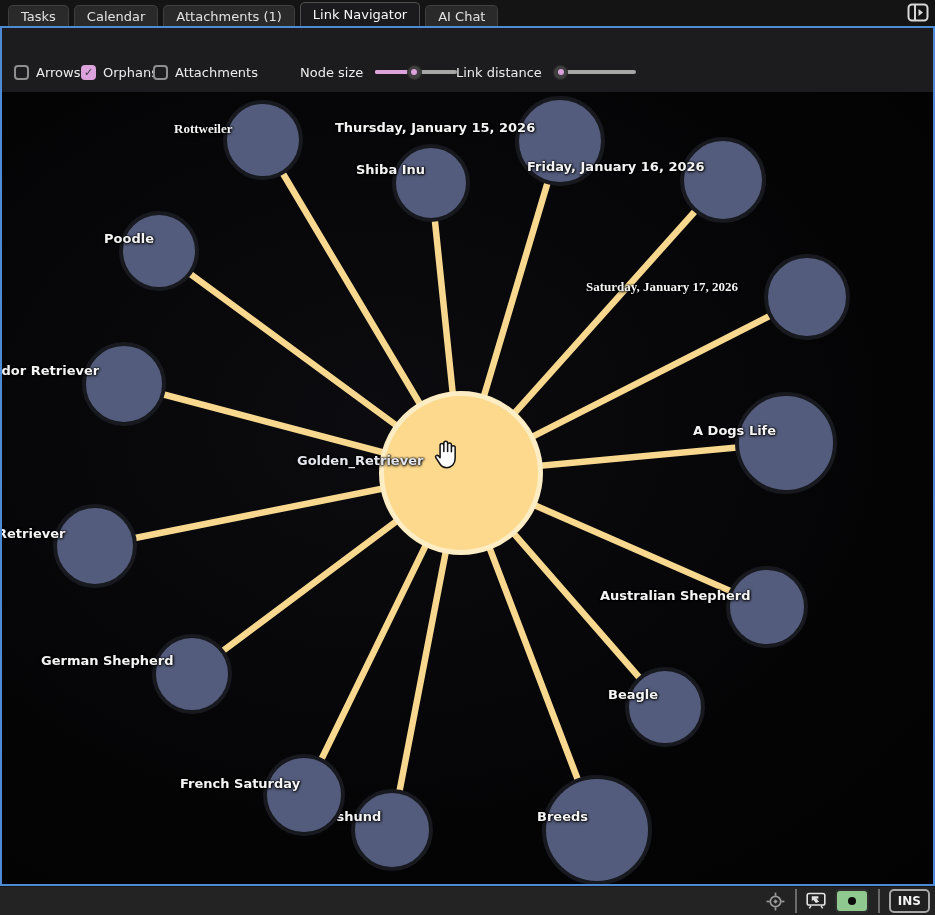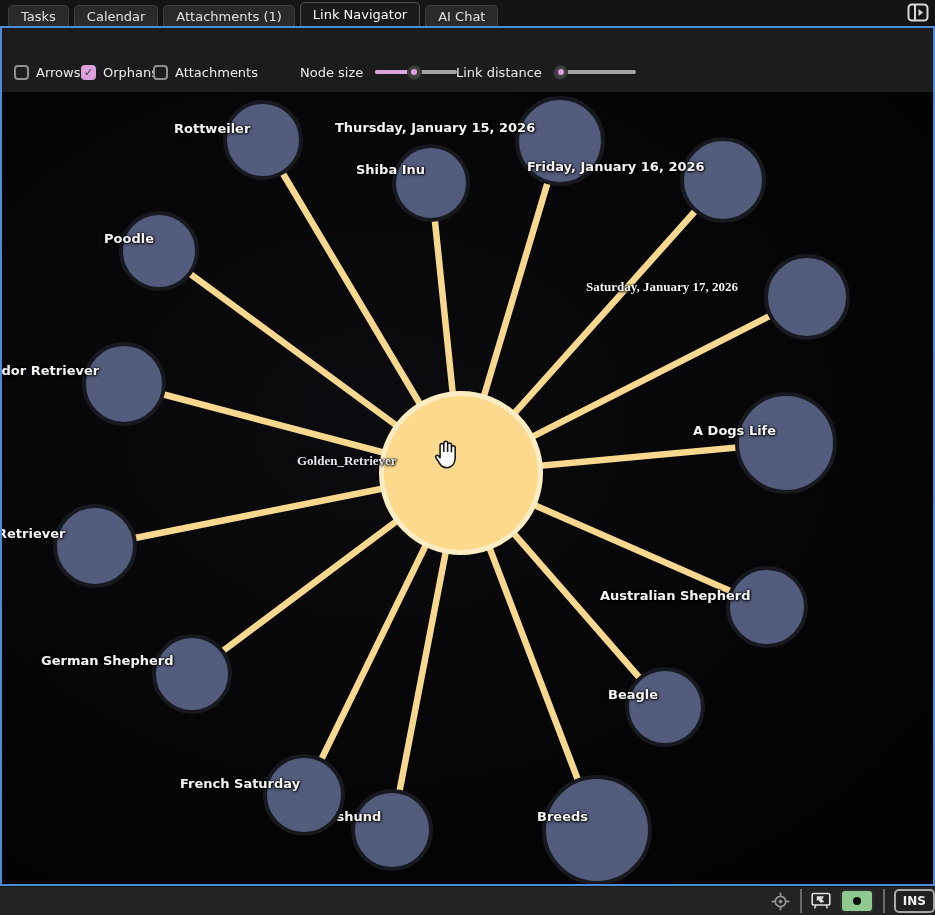--- a/index.html
+++ b/index.html
@@ -43,21 +43,21 @@
   .node{position:absolute;left:0;top:0}
   .circ{position:absolute;border-radius:50%;background:var(--nfill);
     border:4px solid var(--nborder);box-sizing:border-box}
   .cnode .circ{background:var(--cfill);border:5px solid var(--cborder)}
   .nlabel{position:absolute;font-size:13px;font-weight:bold;color:#f4f4f4;white-space:nowrap;
     text-shadow:0 1px 3px rgba(0,0,0,.95),0 0 2px rgba(0,0,0,.9),1px 0 2px rgba(0,0,0,.8)}
   .cnode .nlabel{color:#e4e6ee}
   .cursor{position:absolute;width:27px;height:33px;pointer-events:none}
   
   .statusbar{position:absolute;bottom:0;left:0;right:0;height:29px;background:#232323;
-    display:flex;justify-content:flex-end;align-items:center;gap:9px;box-sizing:border-box;
+    display:flex;justify-content:flex-end;align-items:center;gap:9px;padding-right:5px;box-sizing:border-box;
     border-top:1px solid #161616}
   .sbtn{background:transparent;border:none;padding:0;display:flex;align-items:center;justify-content:center;cursor:default}
   .vsep{width:2px;height:24px;background:#8a8a8a;opacity:.7}
   .record{width:34px;height:24px;background:var(--green);border:2px solid #2e2e2e;border-radius:5px;
     display:flex;align-items:center;justify-content:center;box-sizing:border-box}
   .rdot{width:8px;height:8px;background:#0c0c0c;border-radius:50%}
   .ins{min-width:40px;height:24px;background:#202020;border:2px solid #a8a8a8;border-radius:5px;
     color:#f2f2f2;font-size:12px;font-weight:bold;font-family:inherit;
     display:flex;align-items:center;justify-content:center;padding:0 7px;box-sizing:border-box}
 </style>
@@ -128,21 +128,21 @@
         <line x1="459" y1="381" x2="784" y2="351" stroke="#f8d88e" stroke-width="6.5" stroke-linecap="round"></line>
         <line x1="459" y1="381" x2="765" y2="515" stroke="#f8d88e" stroke-width="6.5" stroke-linecap="round"></line>
         <line x1="459" y1="381" x2="190" y2="582" stroke="#f8d88e" stroke-width="6.5" stroke-linecap="round"></line>
         <line x1="459" y1="381" x2="663" y2="615" stroke="#f8d88e" stroke-width="6.5" stroke-linecap="round"></line>
         <line x1="459" y1="381" x2="390" y2="738" stroke="#f8d88e" stroke-width="6.5" stroke-linecap="round"></line>
         <line x1="459" y1="381" x2="302" y2="703" stroke="#f8d88e" stroke-width="6.5" stroke-linecap="round"></line>
         <line x1="459" y1="381" x2="595" y2="738" stroke="#f8d88e" stroke-width="6.5" stroke-linecap="round"></line>
       </svg>
       <div class="node">
         <div class="circ" style="left: 221px; top: 8px; width: 80px; height: 80px;"></div>
-        <div class="nlabel" style="left: 172px; top: 29px;">Rottweiler</div>
+        <div class="nlabel" style="left: 172px; top: 29px; font-family: Liberation Serif, serif;">Rottweiler</div>
       </div>
       <div class="node">
         <div class="circ" style="left: 513px; top: 4px; width: 90px; height: 90px;"></div>
         <div class="nlabel" style="left: 333px; top: 28px;">Thursday, January 15, 2026</div>
       </div>
       <div class="node">
         <div class="circ" style="left: 390px; top: 52px; width: 78px; height: 78px;"></div>
         <div class="nlabel" style="left: 354px; top: 70px;">Shiba Inu</div>
       </div>
       <div class="node">
@@ -188,21 +188,21 @@
       <div class="node">
         <div class="circ" style="left: 261px; top: 662px; width: 82px; height: 82px;"></div>
         <div class="nlabel" style="left: 178px; top: 684px;">French Saturday</div>
       </div>
       <div class="node">
         <div class="circ" style="left: 540px; top: 683px; width: 110px; height: 110px;"></div>
         <div class="nlabel" style="left: 535px; top: 717px;">Breeds</div>
       </div>
       <div class="node cnode">
         <div class="circ" style="left: 377px; top: 299px; width: 164px; height: 164px;"></div>
-        <div class="nlabel" style="left: 295px; top: 361px; font-family: Liberation Serif, serif;">Golden_Retriever</div>
+        <div class="nlabel" style="left: 295px; top: 361px;">Golden_Retriever</div>
       </div>
       <svg class="cursor" viewBox="0 0 22 28" style="left: 430px; top: 345px;">
       <path d="M6.4 16.5 V7.2 a1.6 1.6 0 0 1 3.2 0 v5 v-7 a1.6 1.6 0 0 1 3.2 0 v7 v-5.6 a1.6 1.6 0 0 1 3.2 0 v6 v-3.6 a1.6 1.6 0 0 1 3.2 0 v9.1 c0 4.6 -2.9 7.9 -7.1 7.9 c-2.7 0 -4.4 -0.9 -5.8 -3.1 l-3.5 -5.4 c-0.9 -1.4 1 -2.8 2.2 -1.5 l1.4 1.6 Z" fill="#fdfdfd" stroke="#141414" stroke-width="1.3" stroke-linejoin="round"></path>
     </svg>
     </div>
 </div>
 
 <div class="statusbar">
   <button class="sbtn">
     <svg width="21" height="21" viewBox="0 0 21 21">

